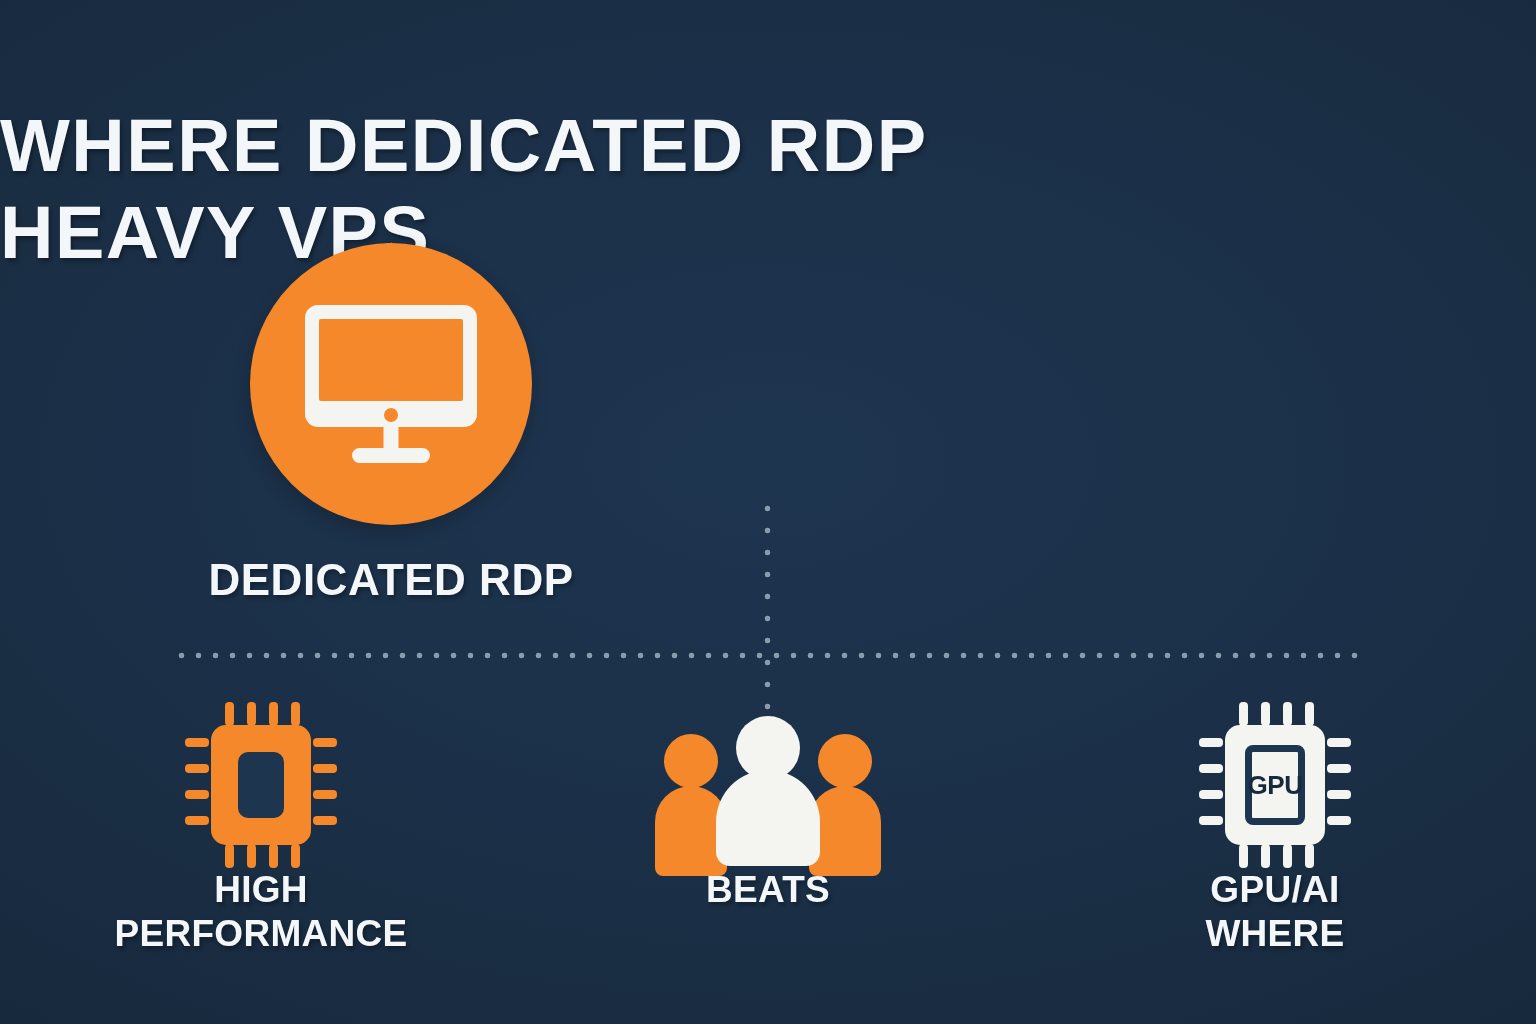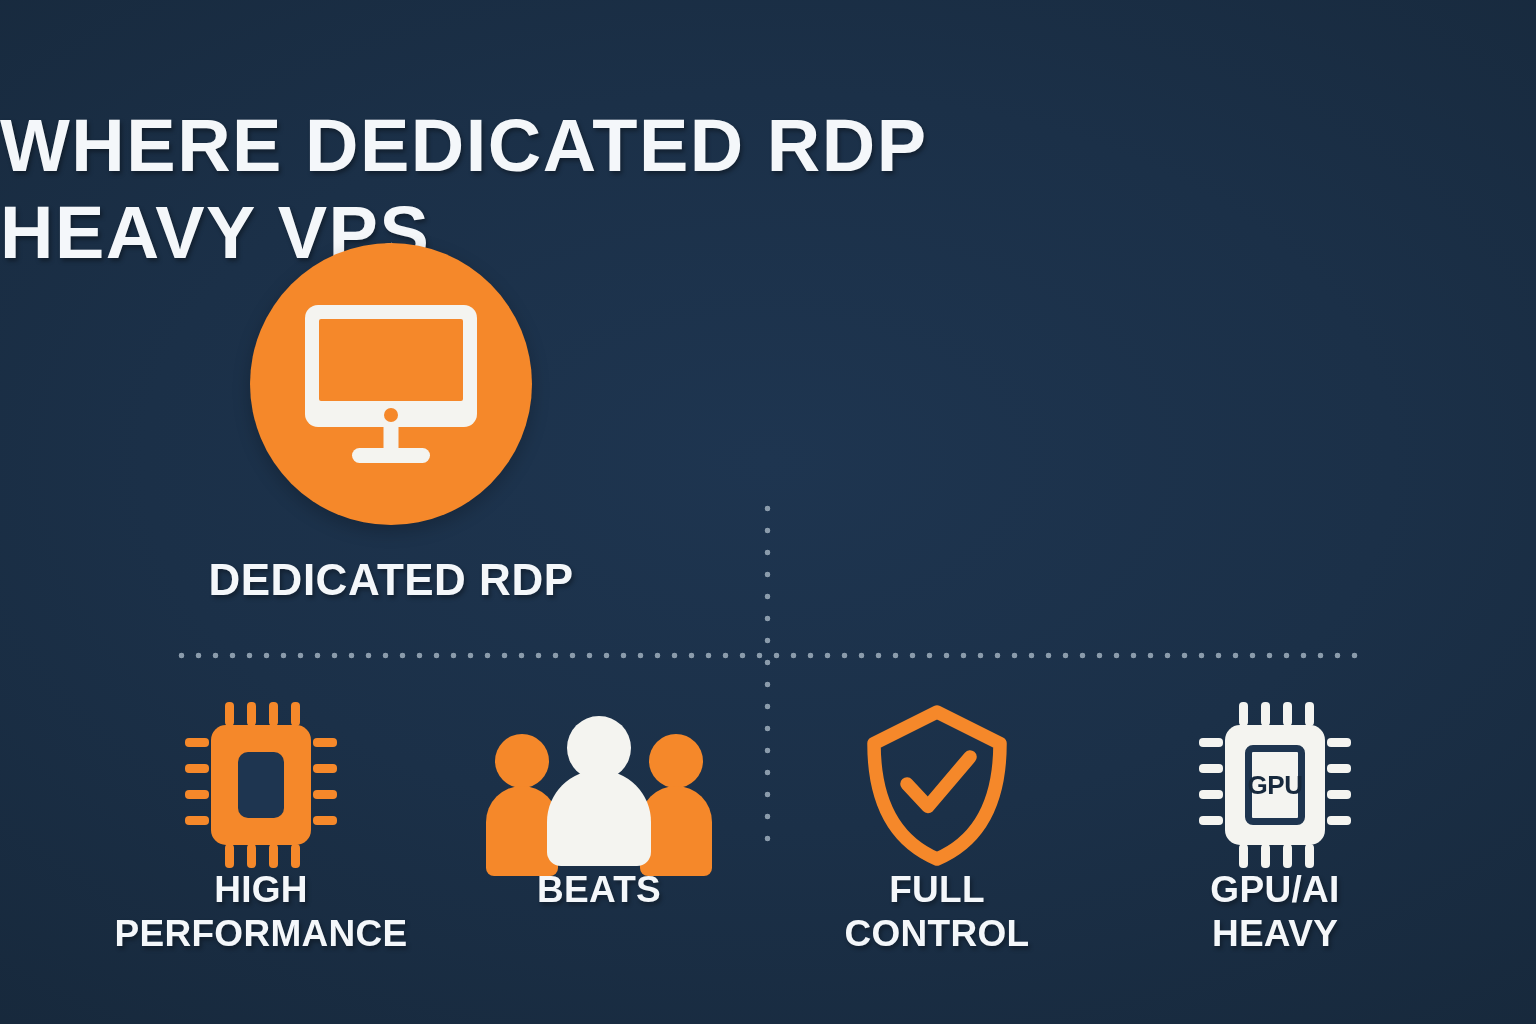--- a/index.html
+++ b/index.html
@@ -365,34 +365,20 @@
           <span class="p side-body rb"></span>
           <span class="p head mid-head"></span>
           <span class="p mid-body"></span>
         </div>
       </div>
       <div class="feature-label">
         <span class="l">BEATS</span>
       </div>
     </div>
 
-    <div class="feature">
-      <div class="feature-icon">
-        <div class="shield-wrap">
-          <svg viewBox="0 0 100 110" width="150" height="165" aria-hidden="true">
-            <path d="M50 6 L92 27 C92 66 78 92 50 104 C22 92 8 66 8 27 Z" fill="none" stroke="#f5882a" stroke-width="9" stroke-linejoin="round" stroke-linecap="round"></path>
-            <path d="M30 54 L44 69 L72 36" fill="none" stroke="#f5882a" stroke-width="9" stroke-linecap="round" stroke-linejoin="round"></path>
-          </svg>
-        </div>
-      </div>
-      <div class="feature-label">
-        <span class="l">FULL</span>
-        <span class="l">CONTROL</span>
-      </div>
-    </div>
 
     <div class="feature">
       <div class="feature-icon">
         <div class="chip white">
           <span class="pin v" style="left:53px;  top:0;"></span>
           <span class="pin v" style="left:75px;  top:0;"></span>
           <span class="pin v" style="left:97px;  top:0;"></span>
           <span class="pin v" style="left:119px; top:0;"></span>
           <span class="pin v" style="left:53px;  bottom:0;"></span>
           <span class="pin v" style="left:75px;  bottom:0;"></span>
@@ -407,18 +393,18 @@
           <span class="pin h" style="right:13px; top:88px;"></span>
           <span class="pin h" style="right:13px; top:114px;"></span>
           <div class="body">
             <div class="core"></div>
             <span class="gpu-text">GPU</span>
           </div>
         </div>
       </div>
       <div class="feature-label">
         <span class="l">GPU/AI</span>
-        <span class="l">HEAVY</span>
+        <span class="l">WHERE</span>
       </div>
     </div>
 
   </div>
 </div>
 
 </body></html>

